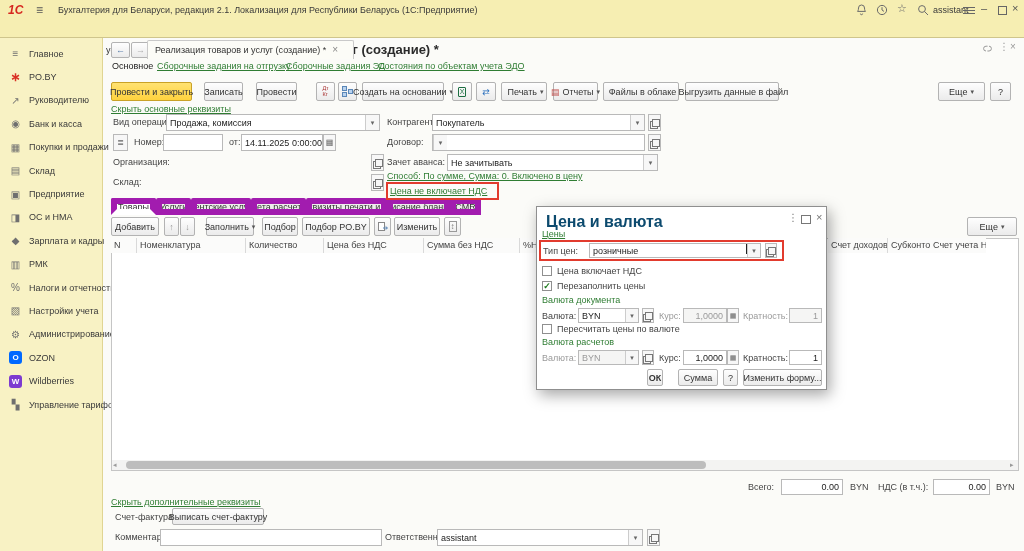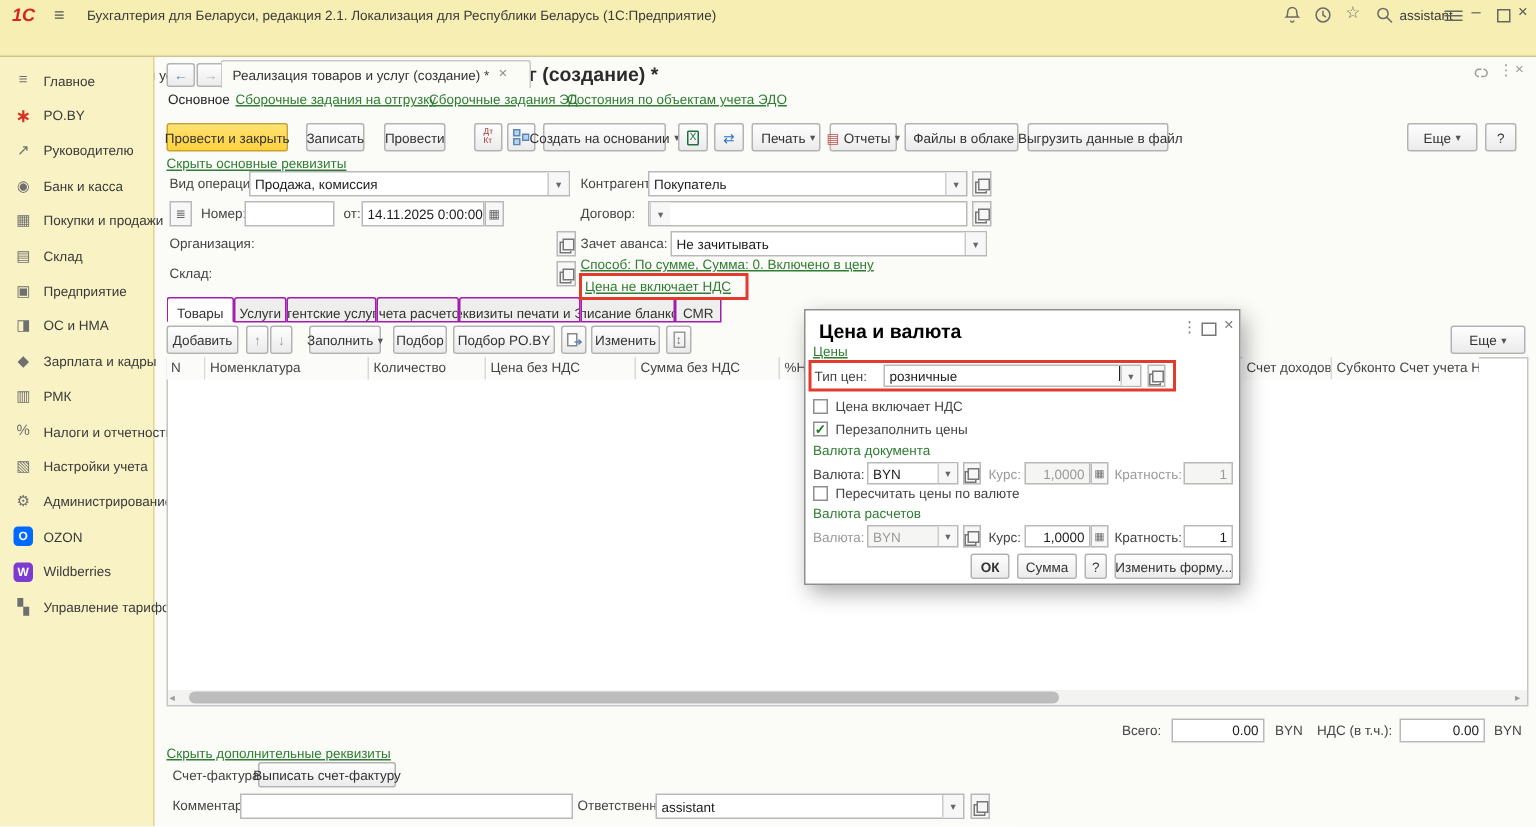--- a/index.html
+++ b/index.html
@@ -25,21 +25,21 @@
   .blink{color:#2f7d33;text-decoration:underline;white-space:nowrap;cursor:pointer}
   .fg{position:absolute;display:flex;background:#fff;border:1px solid #b9b9b9;box-sizing:border-box;height:17px}
   .fg .v{flex:1;padding:0 3px;display:flex;align-items:center;white-space:nowrap;overflow:hidden;color:#1c1c1c}
   .fg .v.r{justify-content:flex-end}
   .fg .fb{width:13px;border-left:1px solid #ccc;background:#f7f7f7;display:flex;align-items:center;justify-content:center;color:#666;font-size:7px;flex:0 0 13px}
   .sq{position:absolute;width:13px;height:17px;border:1px solid #b9b9b9;background:#f7f7f7;box-sizing:border-box;display:flex;align-items:center;justify-content:center;color:#666;font-size:8px}
   .dblsq{width:6px;height:6px;border:1px solid #777;box-shadow:-2px 2px 0 -1px #f7f7f7,-2px 2px 0 0 #777;margin:1px 0 0 2px}
   .btn{position:absolute;height:19px;box-sizing:border-box;display:flex;align-items:center;justify-content:center;gap:3px;padding:0 7px;background:linear-gradient(#fefefe,#ebebeb);border:1px solid #b3b3b3;border-radius:2px;color:#333;white-space:nowrap;cursor:pointer}
   .ybtn{background:linear-gradient(#ffe272,#ffd23e);border-color:#c9a227}
   .car{font-size:7px;color:#555}
-  .tab{position:absolute;top:198px;height:17px;box-sizing:border-box;display:flex;align-items:flex-end;justify-content:center;background:#eeeeec;border:1px solid #a21caf;border-radius:2px 2px 0 0;color:#333;white-space:nowrap;overflow:hidden}
+  .tab{position:absolute;top:198px;height:17px;box-sizing:border-box;display:flex;align-items:center;justify-content:center;background:#eeeeec;border:6px solid #a21caf;border-radius:2px 2px 0 0;color:#333;white-space:nowrap;overflow:hidden}
   .tab.act{background:#fff;border-bottom-color:#fff;z-index:2}
   .thc{position:absolute;top:238px;height:15px;box-sizing:border-box;border-right:1px solid #d9d9d9;background:#fbfbfa;line-height:15px;padding:0 3px;color:#444;overflow:hidden;white-space:nowrap}
   .cb{position:absolute;width:10px;height:10px;border:1px solid #8f8f8f;background:#fff;box-sizing:border-box;display:flex;align-items:center;justify-content:center;font-size:9px;line-height:9px;color:#1c7a1c;font-weight:bold}
   .redbox{position:absolute;border:2px solid #e23b2e;box-sizing:border-box;pointer-events:none;z-index:30}
   
   .dialog{position:absolute;left:536px;top:206px;width:291px;height:184px;background:#fff;border:1px solid #8f8f8f;box-shadow:3px 5px 14px rgba(0,0,0,.35);z-index:20;box-sizing:border-box}
   .dsec{position:absolute;color:#2f7d33;white-space:nowrap}
   .dlbl{position:absolute;height:15px;line-height:15px;color:#444;white-space:nowrap}
   .dlbl.dim{color:#9a9a9a}
   .dfg{position:absolute;display:flex;background:#fff;border:1px solid #b9b9b9;box-sizing:border-box;height:15px}
@@ -409,21 +409,21 @@
   <span class="lbl" style="left:385px;top:529px">Ответственный:</span>
   <div class="fg" style="left:437px;top:529px;width:206px">
     <span class="v">assistant</span>
     <span class="fb">▾</span>
   </div>
   <div class="sq" style="left:647px;top:529px">
       <span class="dblsq"></span>
     </div>
 
   <div class="dialog">
-    <span class="abs" style="left:9px;top:6px;font-size:13px;font-weight:bold;color:#000000">Цена и валюта</span>
+    <span class="abs" style="left:9px;top:6px;font-size:16px;font-weight:bold;color:#0c4a6e">Цена и валюта</span>
     <span class="abs" style="left:251px;top:5px;color:#777;font-size:10px">⋮</span>
     <span class="abs" style="left:264px;top:8px;width:8px;height:7px;border:1px solid #777"></span>
     <span class="abs" style="left:279px;top:4px;color:#777;font-size:11px">×</span>
 
     <span class="dsec" style="left:5px;top:22px;text-decoration:underline">Цены</span>
 
     <span class="dlbl" style="left:6px;top:37px">Тип цен:</span>
     <div class="dfg" style="left:52px;top:36px;width:172px">
       <span class="v">розничные</span>
       <span class="caretline"></span>
@@ -480,21 +480,21 @@
         <span class="v r">1,0000</span>
       </div>
     <div class="dsq" style="left:190px;top:143px">
         <span>▦</span>
       </div>
     <span class="dlbl" style="left:206px;top:144px">Кратность:</span>
     <div class="dfg" style="left:252px;top:143px;width:33px">
         <span class="v r">1</span>
       </div>
 
-    <div class="dbtn ybtn" style="left:110px;top:162px;width:26px;font-weight:bold">
+    <div class="dbtn ybtn" style="left:110px;top:162px;width:16px;font-weight:bold">
         <span>ОК</span>
       </div>
     <div class="dbtn" style="left:141px;top:162px;width:40px">
         <span>Сумма</span>
       </div>
     <div class="dbtn" style="left:186px;top:162px;width:15px">
         <span>?</span>
       </div>
     <div class="dbtn" style="left:206px;top:162px;width:79px">
         <span>Изменить форму...</span>

